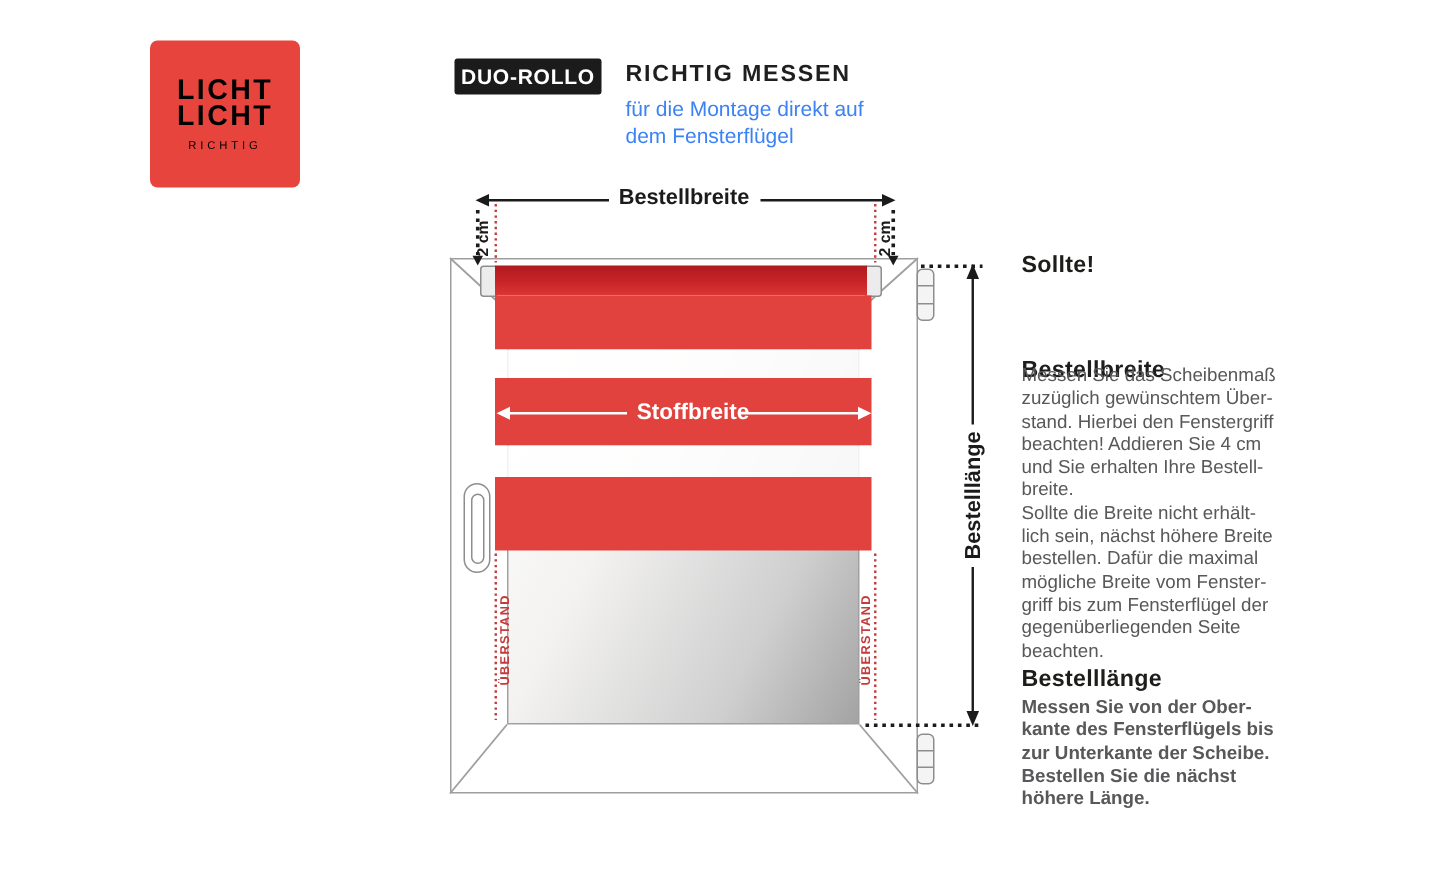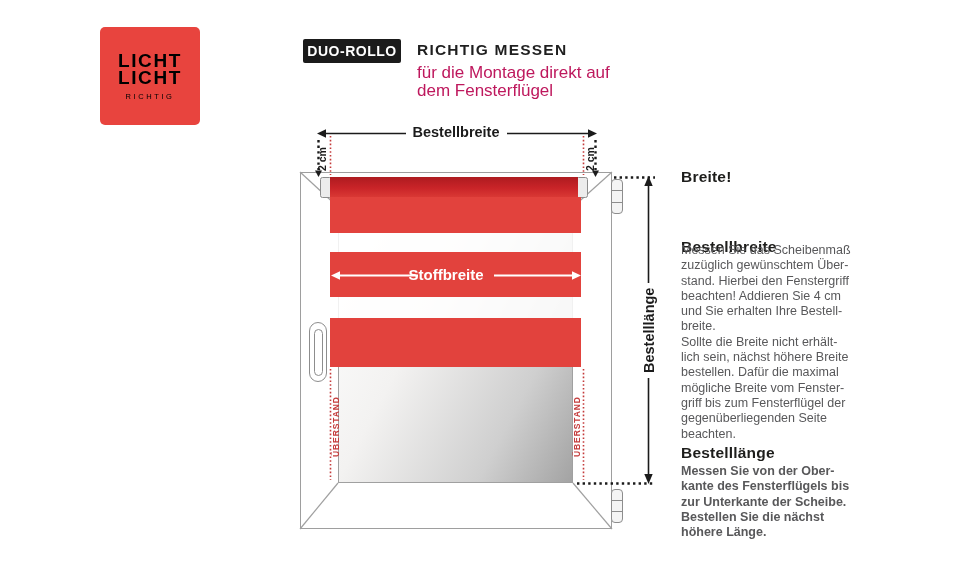--- a/index.html
+++ b/index.html
@@ -11,21 +11,21 @@
   .logo{left:100px;top:27px;width:100px;height:98px;background:#e8443e;border-radius:5px;
         display:flex;flex-direction:column;align-items:center;justify-content:center;color:#000000;}
   .logo-line{font-size:19px;font-weight:bold;letter-spacing:1.6px;line-height:17px;}
   .logo-sub{font-size:7.5px;letter-spacing:2.6px;margin-top:6px;font-weight:400;}
 
   
   .badge{left:303px;top:39px;width:98px;height:24px;background:#1b1b1b;border-radius:2px;
          color:#fff;font-size:14px;font-weight:bold;letter-spacing:0.5px;
          display:flex;align-items:center;justify-content:center;}
   .title{left:417px;top:41px;font-size:15.5px;font-weight:bold;letter-spacing:1.2px;color:#1f1f1f;}
-  .subtitle{left:417px;top:64px;font-size:17px;line-height:17.5px;color:#be185d;white-space:pre;}
+  .subtitle{left:417px;top:64px;font-size:14px;line-height:17.5px;color:#3b82f6;white-space:pre;}
 
   
   .frame-outer{left:300px;top:172px;width:312px;height:357px;border:1.2px solid #9e9e9e;box-sizing:border-box;background:#ffffff;}
   .glass{left:338px;top:207px;width:235px;height:276px;border:1px solid #a0a0a0;box-sizing:border-box;
          background:linear-gradient(118deg,#ffffff 0%,#f3f2f1 38%,#cfcfcf 75%,#a3a3a3 100%);}
   .handle-outer{left:309px;top:322px;width:18px;height:60px;background:#fff;border:1.4px solid #8d8d8d;border-radius:9px;box-sizing:border-box;}
   .handle-inner{left:313.5px;top:329px;width:9px;height:47px;background:#fff;border:1.2px solid #8d8d8d;border-radius:5px;box-sizing:border-box;}
   .hinge{width:12px;background:#f4f4f4;border:1.3px solid #8d8d8d;border-radius:4px;box-sizing:border-box;
          display:flex;flex-direction:column;justify-content:space-evenly;}
   .hinge-top{left:611px;top:179px;height:35px;}
@@ -37,21 +37,21 @@
   .cap-left{left:320px;} .cap-right{left:576px;}
   .cassette{left:330px;top:177px;width:248px;height:20px;
             background:linear-gradient(180deg,#ae1b20 0%,#c92428 55%,#d93834 100%);}
   .stripe{left:330px;width:251px;background:#e2423d;}
   .stripe-a{top:197px;height:36px;} .stripe-b{top:252px;height:45px;} .stripe-c{top:318px;height:49px;}
   .wstripe{left:330px;width:251px;background:rgba(255,255,255,0.85);}
   .wstripe-1{top:233px;height:19px;} .wstripe-2{top:297px;height:21px;}
 
   
   .bb-label{left:398px;top:124px;width:116px;text-align:center;font-size:14.5px;font-weight:bold;color:#1b1b1b;}
-  .stoff-label{left:388px;top:266px;width:116px;text-align:center;font-size:15px;font-weight:600;color:#ffffff;}
+  .stoff-label{left:404px;top:266px;width:116px;text-align:center;font-size:15px;font-weight:600;color:#ffffff;}
   .rot{transform:rotate(-90deg);transform-origin:0 0;white-space:nowrap;}
   .cm-label{font-size:10.5px;font-weight:600;color:#1b1b1b;}
   .cm-left{left:316px;top:171px;} .cm-right{left:584px;top:171px;}
   .ueberstand{font-size:8.5px;font-weight:bold;letter-spacing:0.9px;color:#c43b3b;}
   .ueberstand-left{left:331px;top:457px;} .ueberstand-right{left:572px;top:457px;}
   .bl-label{left:641px;top:373px;font-size:14.5px;font-weight:bold;color:#1b1b1b;}
 
   
   .col-head{left:681px;font-size:15.5px;font-weight:bold;color:#1d1d1b;letter-spacing:0.2px;}
   .col-body{left:681px;font-size:12.5px;line-height:15.3px;color:#58585a;white-space:pre;}
@@ -156,21 +156,21 @@
   </svg>
 
   <div class="abs bb-label">Bestellbreite</div>
   <div class="abs stoff-label">Stoffbreite</div>
   <div class="abs rot cm-label cm-left">2 cm</div>
   <div class="abs rot cm-label cm-right">2 cm</div>
   <div class="abs rot ueberstand ueberstand-left">ÜBERSTAND</div>
   <div class="abs rot ueberstand ueberstand-right">ÜBERSTAND</div>
   <div class="abs rot bl-label">Bestelllänge</div>
 
-  <div class="abs col-head h-achtung">Breite!</div>
+  <div class="abs col-head h-achtung">Sollte!</div>
   <div class="abs col-head h-breite">Bestellbreite</div>
   <div class="abs col-body b-breite">Messen Sie das Scheibenmaß
 zuzüglich gewünschtem Über-
 stand. Hierbei den Fenstergriff
 beachten! Addieren Sie 4 cm
 und Sie erhalten Ihre Bestell-
 breite.
 Sollte die Breite nicht erhält-
 lich sein, nächst höhere Breite
 bestellen. Dafür die maximal

